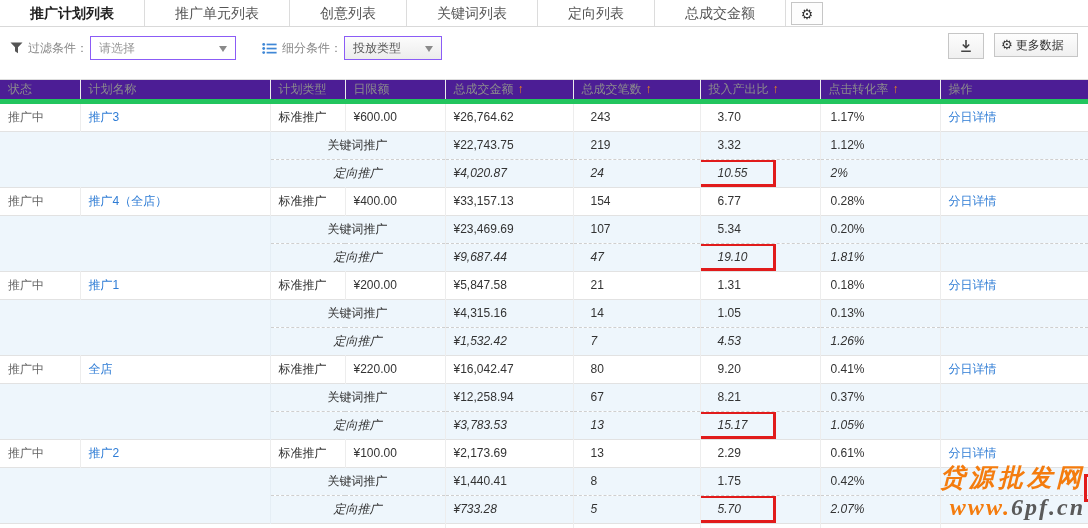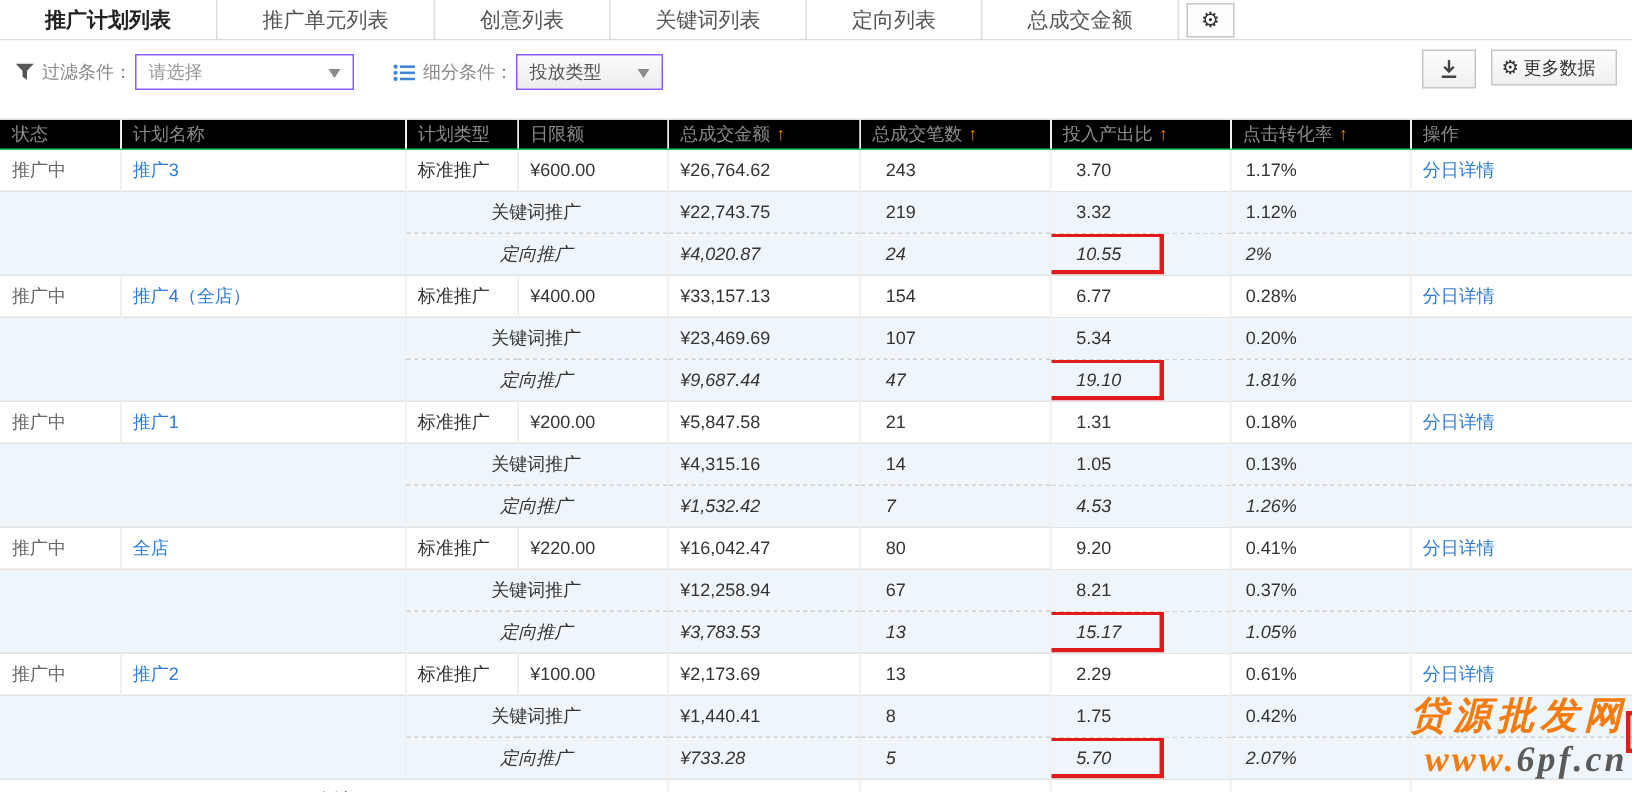--- a/index.html
+++ b/index.html
@@ -37,21 +37,21 @@
     display:flex;align-items:center;justify-content:center;cursor:pointer;
   }
   .more-btn{
     margin:6px 4px 0 10px;width:70px;border:1px solid #c6c6c6;background:linear-gradient(#fdfdfd,#f0f0f0);
     font-size:12px;color:#333;line-height:17px;padding:2px 6px;cursor:pointer;
   }
   .more-btn .gear{font-size:13px;margin-right:3px;}
   
   table{border-collapse:collapse;table-layout:fixed;width:1088px;font-size:12px;}
   th{
-    height:19px;background:#000000;border-top:1px solid #ddd;border-bottom:1px solid #22c55e;
+    height:19px;background:#4c1d95;border-top:1px solid #ddd;border-bottom:5px solid #22c55e;
     font-weight:normal;color:#8c8c8c;text-align:left;padding:0 0 0 8px;white-space:nowrap;overflow:hidden;
   }
   th,td{border-right:1px solid #ededed;}
   th:last-child,td:last-child{border-right:none;}
   td{height:27px;line-height:27px;padding:0 0 0 8px;white-space:nowrap;overflow:hidden;}
   tr.mainrow td{border-top:1px solid #e2e2e2;background:#fff;}
   tr.sub td{background:var(--subrow-bg,#eef6fc);}
   tr.sub1 td{border-top:1px solid #e2e2e2;}
   tr.sub2 td{border-top:1px dashed #cfcfcf;font-style:italic;}
   tr.totalrow td{border-top:1px solid #e2e2e2;background:#fff;}

